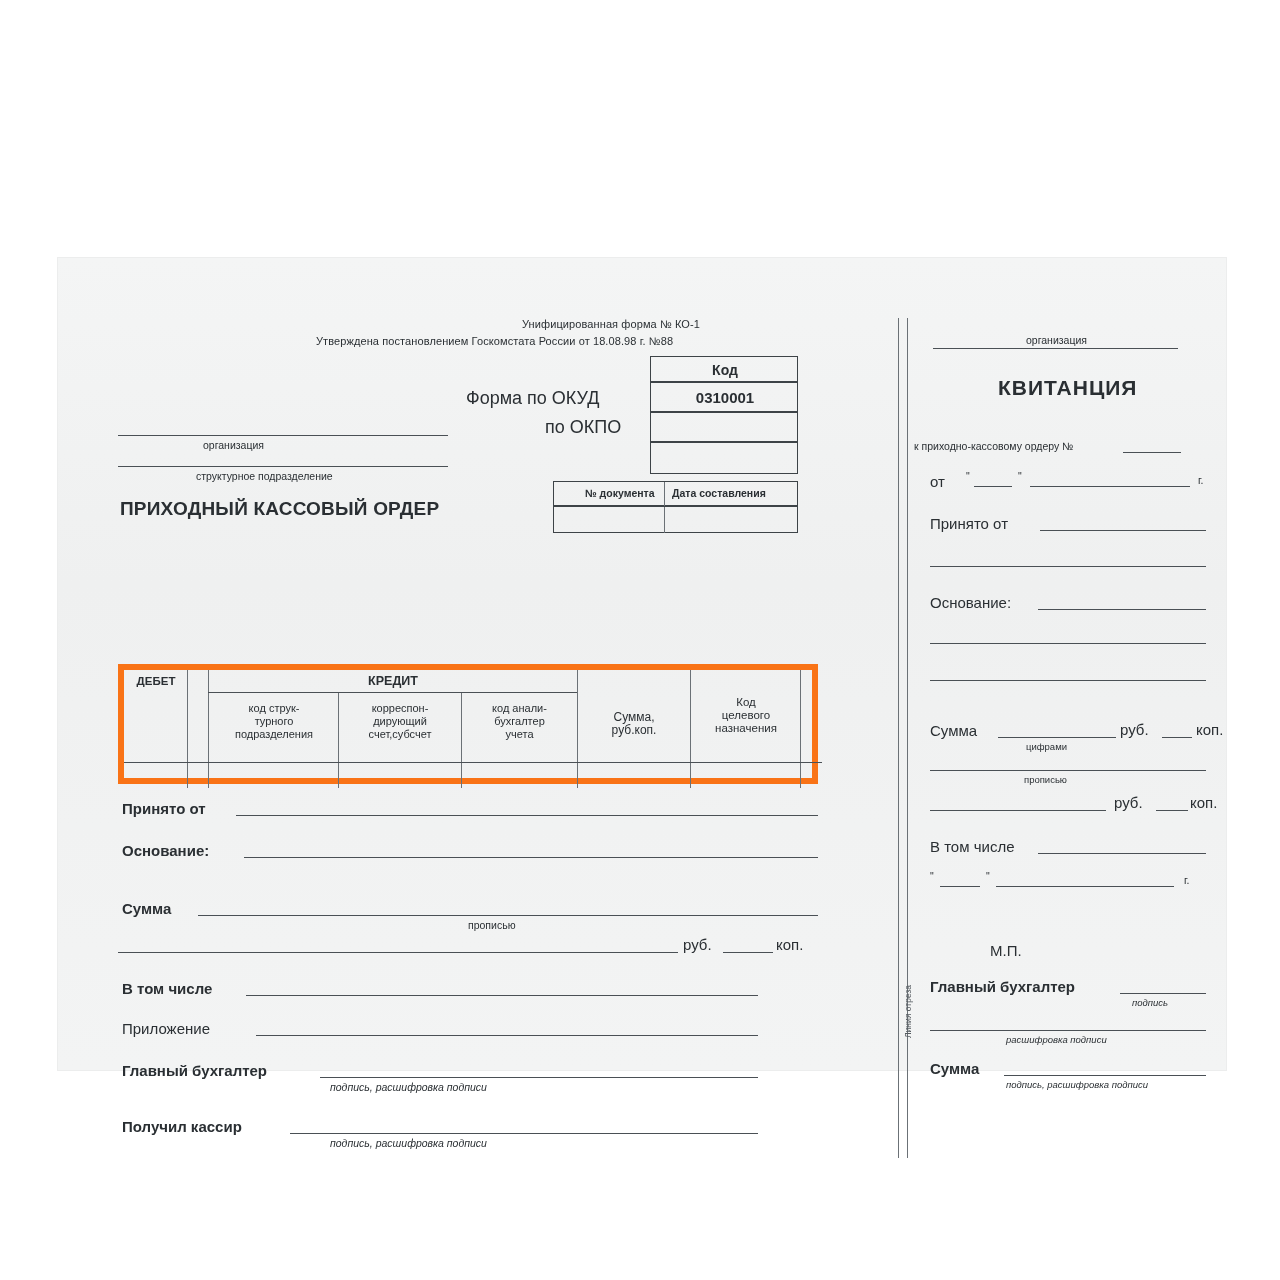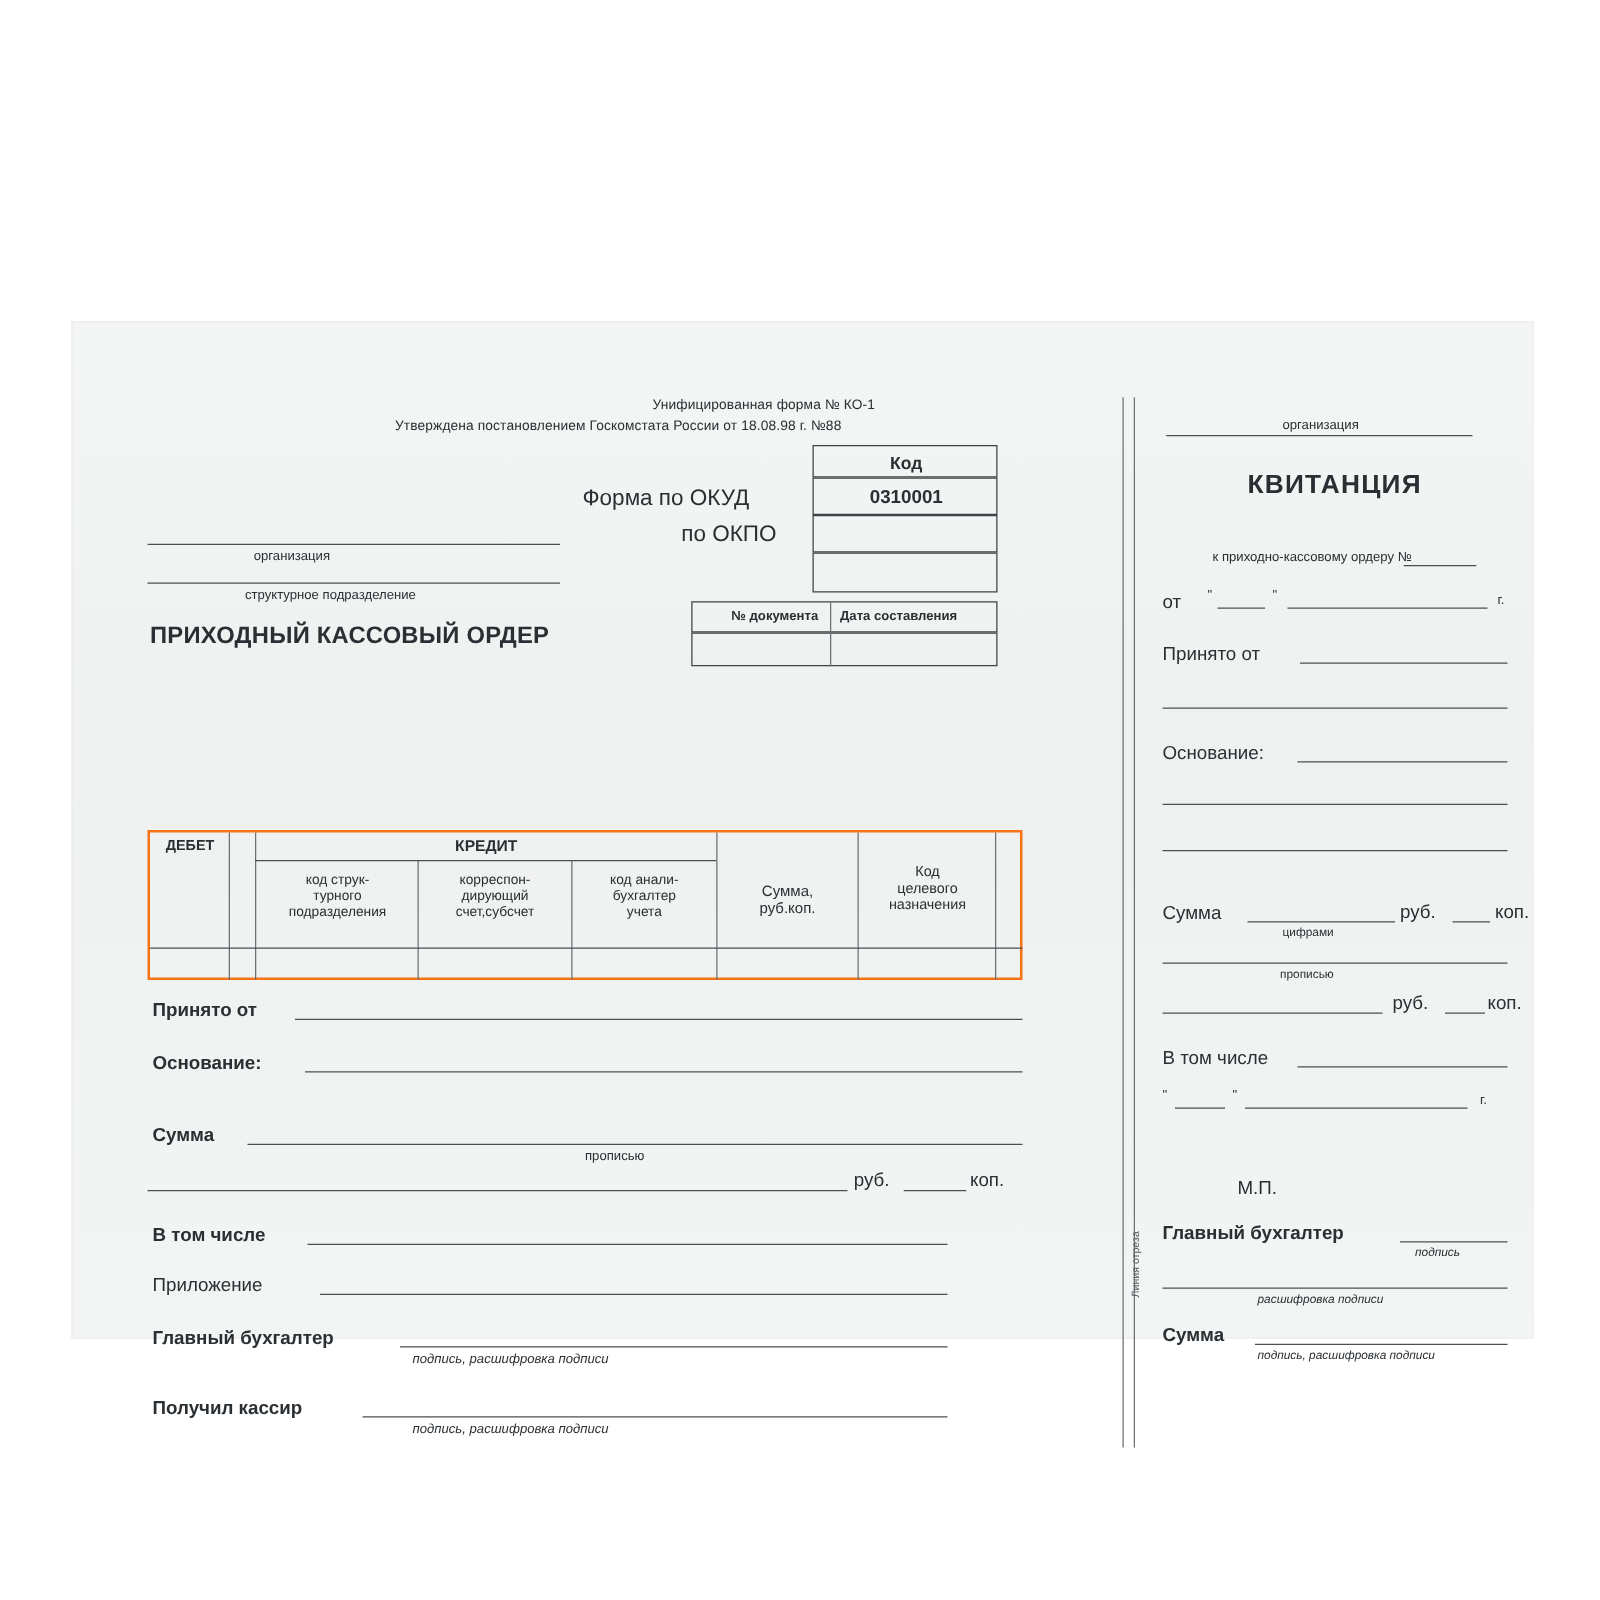--- a/index.html
+++ b/index.html
@@ -74,21 +74,21 @@
   .fieldlbl-b { font-size: 15px; font-weight: bold; }
   .caption { font-size: 10.5px; }
 
   
   .tbl {
     position: absolute;
     left: 0;
     top: 346px;
     width: 700px;
     height: 120px;
-    border: 2px solid #f97316;
+    border: 6px solid #f97316;
     box-sizing: border-box;
   }
   .tbl .cellhdr {
     position: absolute;
     font-size: 11px;
     text-align: center;
     line-height: 13px;
   }
 
   
@@ -212,21 +212,21 @@
 
       <div class="sep-dbl-a" style="left:780px; top:0px; height:840px;"></div>
       <div class="sep-dbl-b" style="left:789px; top:0px; height:840px;"></div>
       <div class="vert-text" style="left:785px; top:720px;">Линия отреза</div>
 
       <div class="ln" style="left:815px; top:30px; width:245px;"></div>
       <div class="t caption" style="left:908px; top:16px;">организация</div>
 
       <div class="t kvit" style="left:880px; top:58px;">КВИТАНЦИЯ</div>
 
-      <div class="t small" style="left:852px; top:122px;">к приходно-кассовому ордеру №</div>
+      <div class="t small" style="left:780px; top:122px;padding-left:16px;">к приходно-кассовому ордеру №</div>
       <div class="ln" style="left:1005px; top:134px; width:58px;"></div>
 
       <div class="t fieldlbl" style="left:812px; top:155px;">от</div>
       <div class="t small" style="left:848px; top:152px;">"</div>
       <div class="ln" style="left:856px; top:168px; width:38px;"></div>
       <div class="t small" style="left:900px; top:152px;">"</div>
       <div class="ln" style="left:912px; top:168px; width:160px;"></div>
       <div class="t small" style="left:1080px; top:156px;">г.</div>
 
       <div class="t fieldlbl" style="left:812px; top:197px;">Принято от</div>

